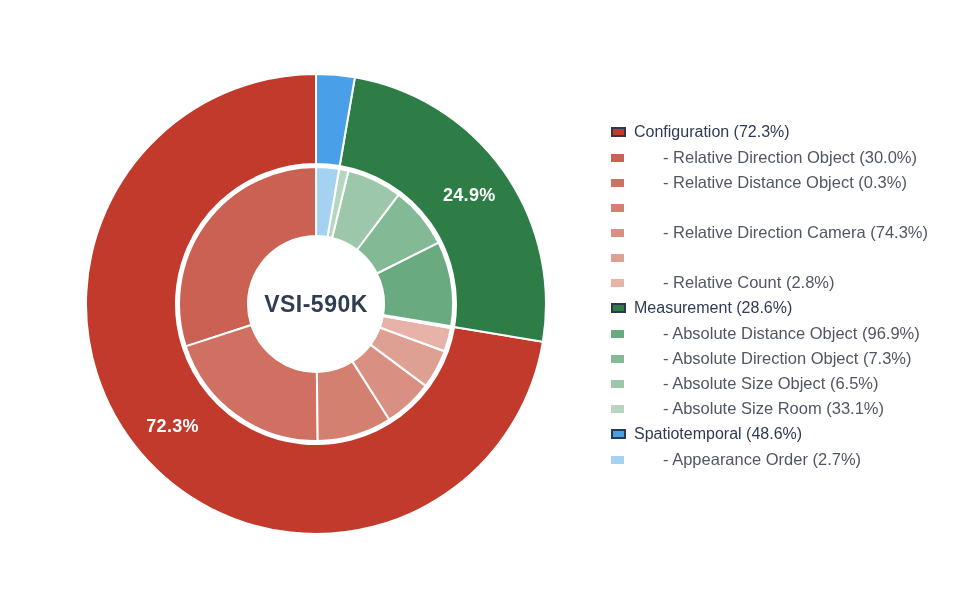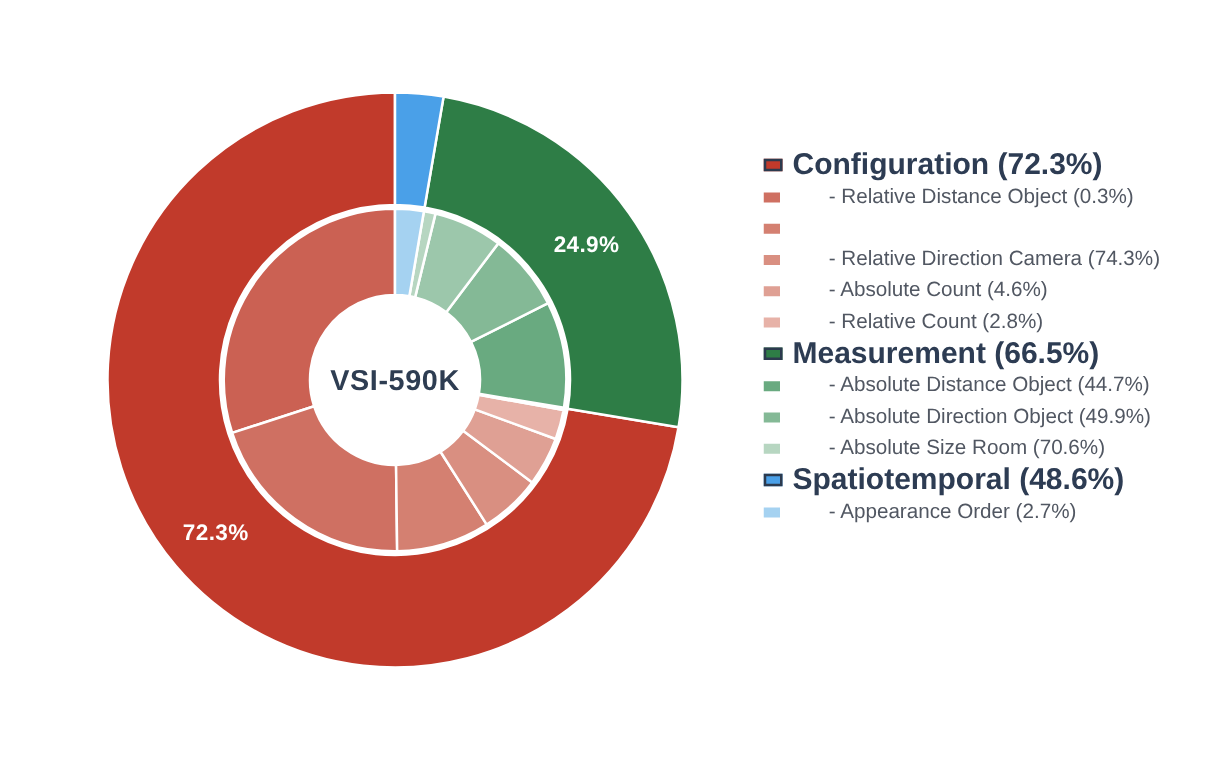--- a/index.html
+++ b/index.html
@@ -10,21 +10,21 @@
   #segs path{stroke:#ffffff;stroke-width:2;stroke-linejoin:round;}
   .slice-label{font-family:"Liberation Sans","DejaVu Sans",sans-serif;font-size:18px;font-weight:700;fill:var(--slice-label,#ffffff);letter-spacing:.3px;}
   .center-text{font-family:"Liberation Sans","DejaVu Sans",sans-serif;font-size:23px;font-weight:700;fill:var(--center-text,#2e3d52);letter-spacing:.5px;}
   .legend{position:absolute;left:611px;top:119px;width:360px;}
   .lrow{display:flex;align-items:center;}
   .lrow.cat{height:26px;}
   .lrow.sub{height:25px;}
   .sw{flex:0 0 auto;display:inline-block;}
   .cat .sw{width:11px;height:6px;border:2px solid var(--swatch-border,#2c3a4e);margin-right:8px;}
   .sub .sw{width:13px;height:8px;margin-right:8px;}
-  .cat .lbl{font-size:24px;font-weight:700;color:var(--cat-text,#2d3c53);white-space:nowrap;}
+  .cat .lbl{font-size:16px;font-weight:400;color:var(--cat-text,#2d3c53);white-space:nowrap;}
   .sub .lbl{font-size:16.5px;font-weight:400;color:var(--sub-text,#515762);margin-left:31px;white-space:nowrap;}
 </style>
 </head>
 <body>
 
 <div class="page">
   <div class="chart-wrap">
     <svg width="620" height="611" viewBox="0 0 620 611">
       <g id="segs">
           <path d="M316.00 74.00 A230 230 0 1 0 542.87 341.80 L454.10 327.01 A140 140 0 1 1 316.00 164.00 Z" fill="#c13a2b"></path>
@@ -49,53 +49,60 @@
         </g>
       <text class="center-text" x="316" y="312" text-anchor="middle">VSI-590K</text>
     </svg>
   </div>
   <div class="legend" id="legend">
       <div class="lrow cat">
         <span class="sw" style="background: rgb(193, 58, 43);"></span>
         <span class="lbl">Configuration (72.3%)</span>
       </div>
       <div class="lrow sub">
+        <span class="sw" style="background: rgb(203, 97, 83);"></span>
+        <span class="lbl">- Relative Direction Object (30.0%)</span>
+      </div>
+      <div class="lrow sub">
         <span class="sw" style="background: rgb(207, 112, 98);"></span>
         <span class="lbl">- Relative Distance Object (0.3%)</span>
       </div>
       <div class="lrow sub">
         <span class="sw" style="background: rgb(212, 128, 113);"></span>
       </div>
       <div class="lrow sub">
         <span class="sw" style="background: rgb(217, 143, 129);"></span>
         <span class="lbl">- Relative Direction Camera (74.3%)</span>
       </div>
       <div class="lrow sub">
         <span class="sw" style="background: rgb(223, 160, 148);"></span>
-        <span class="lbl">- Absolute Count (4.6%)</span>
       </div>
       <div class="lrow sub">
         <span class="sw" style="background: rgb(231, 178, 168);"></span>
         <span class="lbl">- Relative Count (2.8%)</span>
       </div>
       <div class="lrow cat">
         <span class="sw" style="background: rgb(46, 125, 70);"></span>
-        <span class="lbl">Measurement (66.5%)</span>
+        <span class="lbl">Measurement (28.6%)</span>
       </div>
       <div class="lrow sub">
         <span class="sw" style="background: rgb(105, 170, 128);"></span>
-        <span class="lbl">- Absolute Distance Object (44.7%)</span>
+        <span class="lbl">- Absolute Distance Object (96.9%)</span>
       </div>
       <div class="lrow sub">
         <span class="sw" style="background: rgb(132, 185, 150);"></span>
-        <span class="lbl">- Absolute Direction Object (49.9%)</span>
+        <span class="lbl">- Absolute Direction Object (7.3%)</span>
+      </div>
+      <div class="lrow sub">
+        <span class="sw" style="background: rgb(156, 199, 171);"></span>
+        <span class="lbl">- Absolute Size Object (6.5%)</span>
       </div>
       <div class="lrow sub">
         <span class="sw" style="background: rgb(183, 214, 193);"></span>
-        <span class="lbl">- Absolute Size Room (70.6%)</span>
+        <span class="lbl">- Absolute Size Room (33.1%)</span>
       </div>
       <div class="lrow cat">
         <span class="sw" style="background: rgb(74, 160, 232);"></span>
         <span class="lbl">Spatiotemporal (48.6%)</span>
       </div>
       <div class="lrow sub">
         <span class="sw" style="background: rgb(165, 210, 241);"></span>
         <span class="lbl">- Appearance Order (2.7%)</span>
       </div>
     </div>

